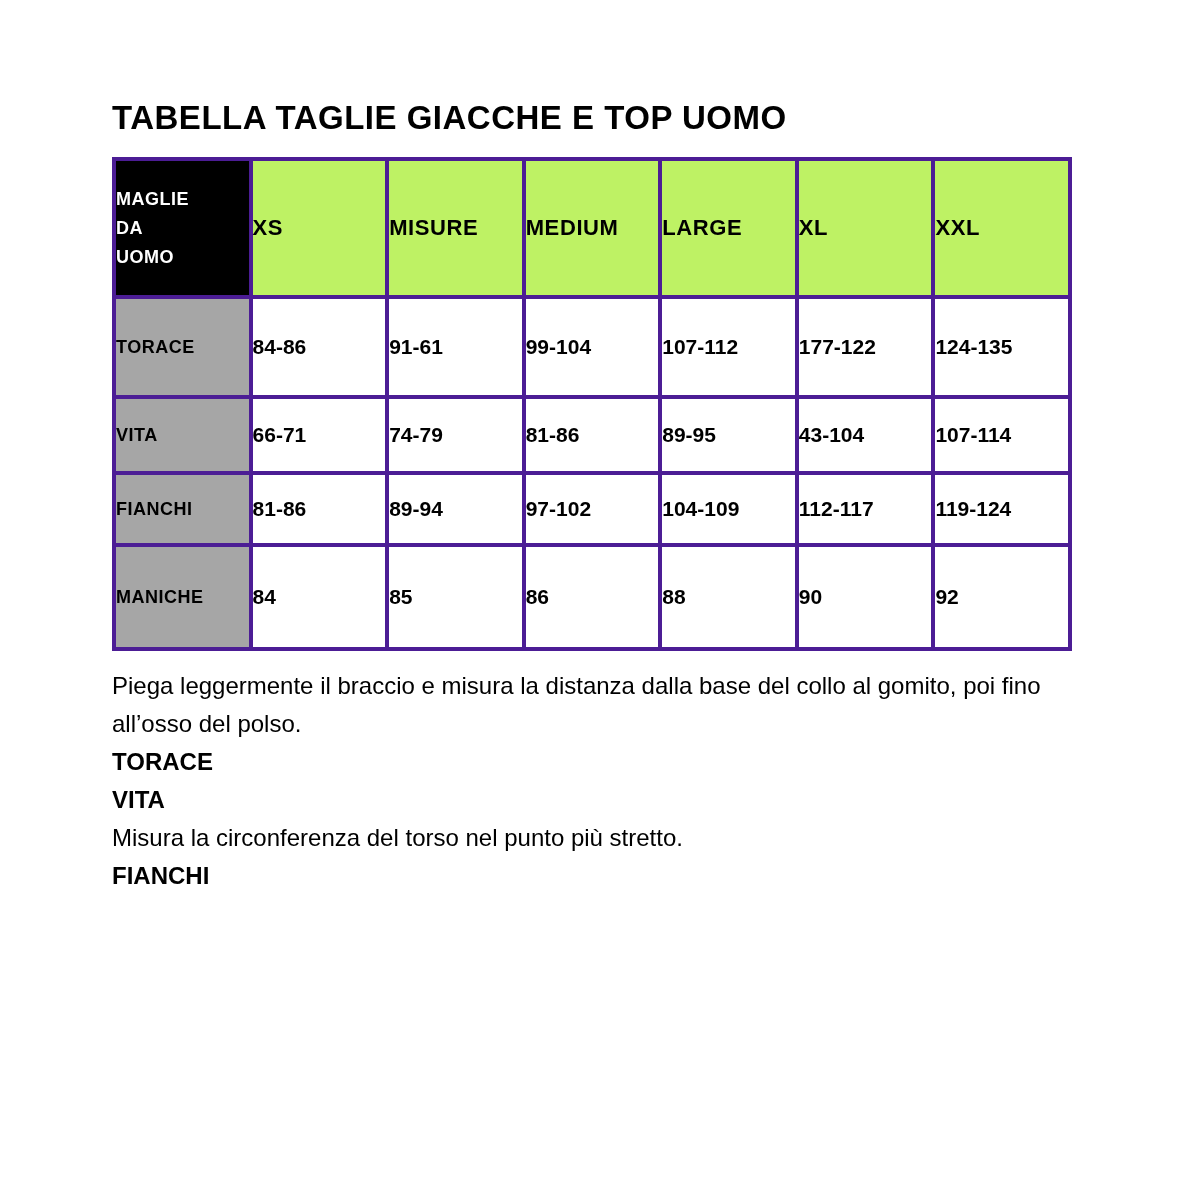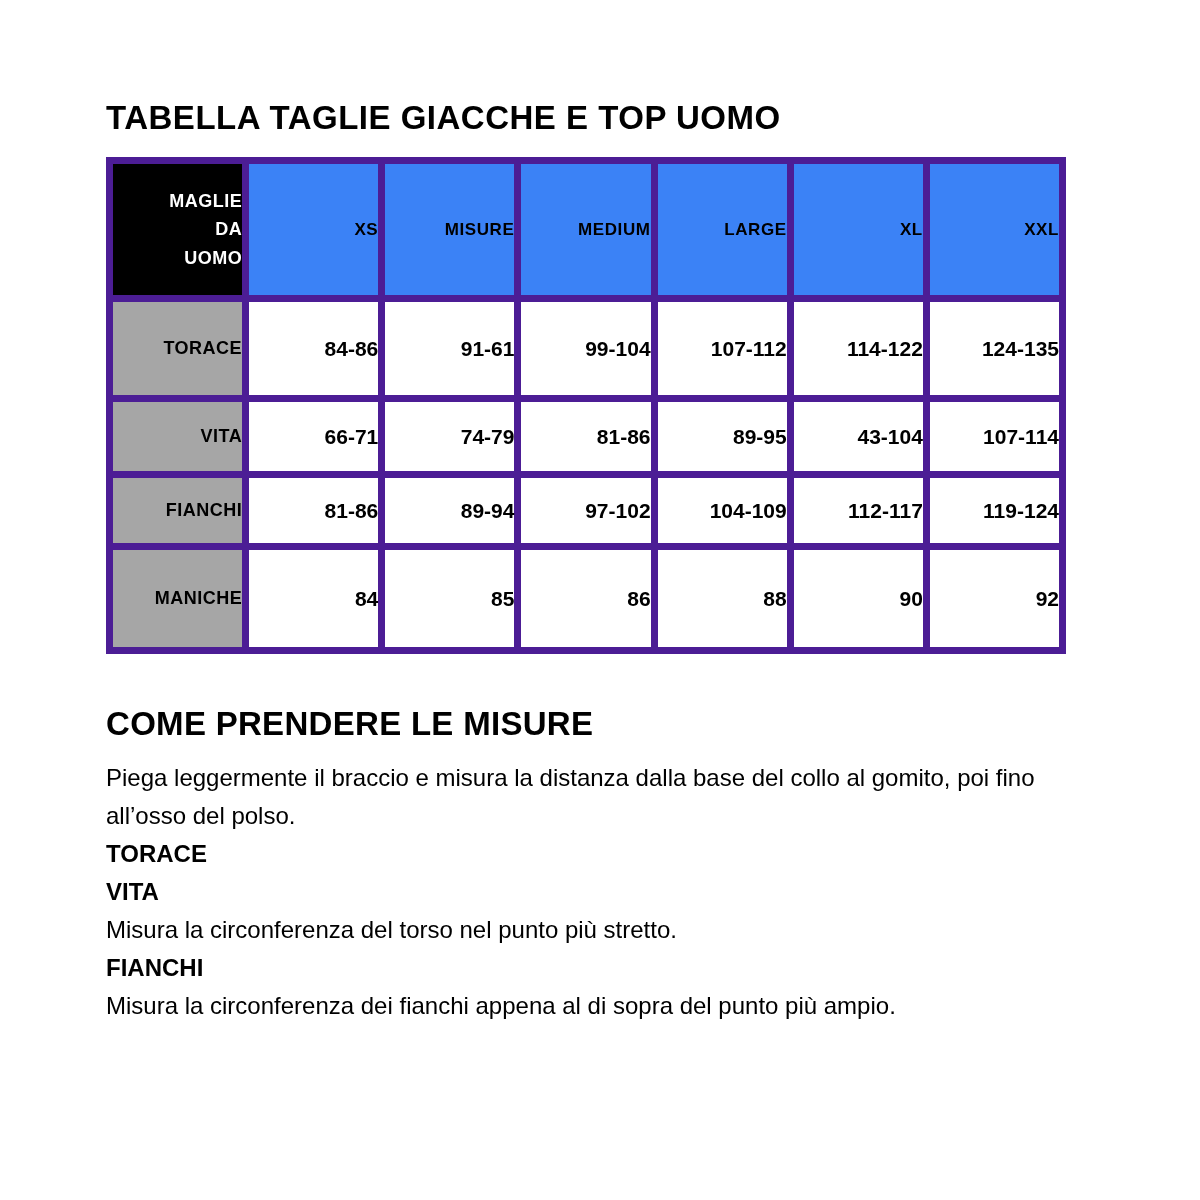--- a/index.html
+++ b/index.html
@@ -11,63 +11,63 @@
   }
   .page {
     position: relative;
     width: 1200px;
     height: 1200px;
     background: #ffffff;
     overflow: hidden;
   }
   .content {
     position: absolute;
-    left: 106px;
+    left: 112px;
     top: 0;
     width: 965px;
   }
   .page-title {
     margin: 0;
     padding-top: 100px;
     font-size: 33px;
     font-weight: bold;
     letter-spacing: 0.5px;
     line-height: 1.1;
   }
   table.size-table {
     margin-top: 21px;
     width: 960px;
     border-collapse: collapse;
     table-layout: fixed;
   }
   table.size-table th,
   table.size-table td {
-    border: 7px solid #4c1d95;
-    text-align: right;
+    border: 4px solid #4c1d95;
+    text-align: left;
     vertical-align: middle;
     font-weight: bold;
     padding: 0;
   }
   tr.header-row       { height: 138px; }
   tr.row-torace       { height: 100px; }
   tr.row-vita         { height: 76px;  }
   tr.row-fianchi      { height: 72px;  }
   tr.row-maniche      { height: 104px; }
   th.corner-cell {
     background: #000000;
     color: #ffffff;
     font-size: 18px;
     line-height: 1.6;
     white-space: pre-line;
     letter-spacing: 0.5px;
   }
   th.size-cell {
-    background: #3b82f6;
+    background: #bef264;
     color: #000000;
-    font-size: 17px;
+    font-size: 22px;
     letter-spacing: 0.6px;
   }
   td.label-cell {
     background: #a6a6a6;
     font-size: 18px;
     letter-spacing: 0.5px;
   }
   td.value-cell {
     background: #ffffff;
     font-size: 21px;
@@ -112,21 +112,21 @@
           <th class="size-cell">LARGE</th>
           <th class="size-cell">XL</th>
           <th class="size-cell">XXL</th>
         </tr>
         <tr class="row-torace">
           <td class="label-cell">TORACE</td>
           <td class="value-cell">84-86</td>
           <td class="value-cell">91-61</td>
           <td class="value-cell">99-104</td>
           <td class="value-cell">107-112</td>
-          <td class="value-cell">114-122</td>
+          <td class="value-cell">177-122</td>
           <td class="value-cell">124-135</td>
         </tr>
         <tr class="row-vita">
           <td class="label-cell">VITA</td>
           <td class="value-cell">66-71</td>
           <td class="value-cell">74-79</td>
           <td class="value-cell">81-86</td>
           <td class="value-cell">89-95</td>
           <td class="value-cell">43-104</td>
           <td class="value-cell">107-114</td>
@@ -145,25 +145,23 @@
           <td class="value-cell">84</td>
           <td class="value-cell">85</td>
           <td class="value-cell">86</td>
           <td class="value-cell">88</td>
           <td class="value-cell">90</td>
           <td class="value-cell">92</td>
         </tr>
       </tbody>
     </table>
 
-    <h2 class="guide-heading">COME PRENDERE LE MISURE</h2>
 
     <div class="guide">
       <div class="guide-text">Piega leggermente il braccio e misura la distanza dalla base del collo al gomito, poi fino all’osso del polso.</div>
       <div class="guide-label">TORACE</div>
       <div class="guide-label">VITA</div>
       <div class="guide-text">Misura la circonferenza del torso nel punto più stretto.</div>
       <div class="guide-label">FIANCHI</div>
-      <div class="guide-text">Misura la circonferenza dei fianchi appena al di sopra del punto più ampio.</div>
     </div>
 
   </div>
 </div>
 
 </body></html>

